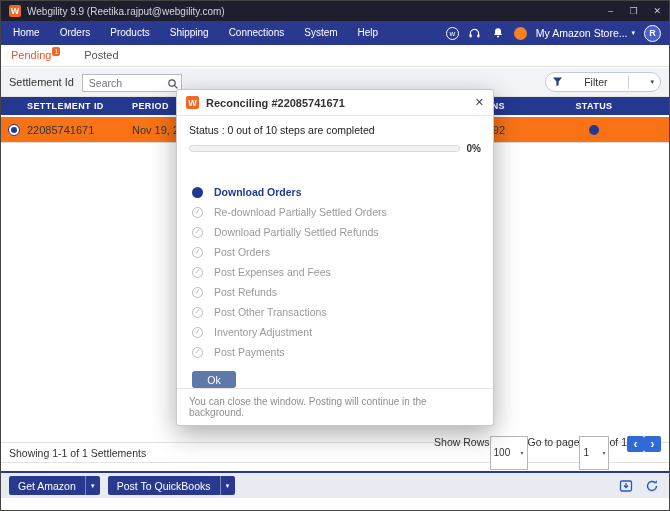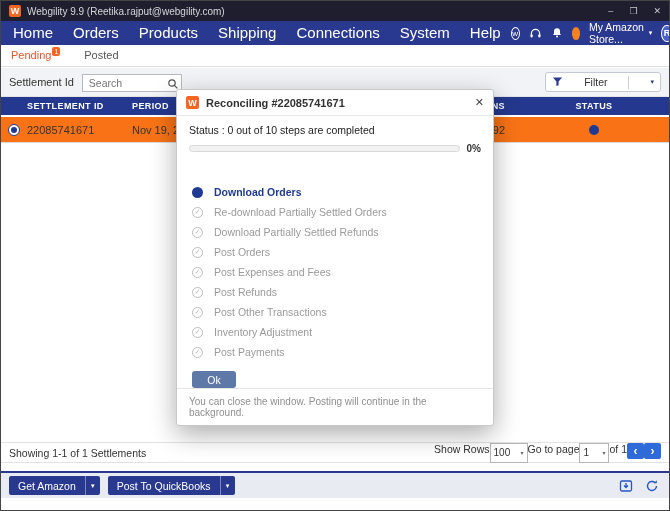--- a/index.html
+++ b/index.html
@@ -12,21 +12,21 @@
               display:flex; align-items:center; padding:0 8px; }
   .brand-logo { width:12px; height:12px; background:#f26722; border-radius:2px; color:#fff;
                 font-size:9px; font-weight:bold; display:flex; align-items:center; justify-content:center; }
   .win-title { font-size:10px; color:#d6d6dd; margin-left:6px; }
   .winbtns { margin-left:auto; display:flex; gap:16px; align-items:center; color:#c9c9d2; font-size:9px; }
   .winbtns span { cursor:default; }
 
   
   .menubar { position:absolute; top:20px; left:0; right:0; height:24px; background:#2a3990;
              display:flex; align-items:center; padding:0 2px; color:#fff; }
-  .mitem { font-size:15px; padding:0 10px; line-height:24px; cursor:default; }
+  .mitem { font-size:10px; padding:0 10px; line-height:24px; cursor:default; }
   .mb-right { margin-left:auto; display:flex; align-items:center; gap:9px; padding-right:6px; }
   .circle-w { width:13px; height:13px; border:1px solid #fff; border-radius:50%; font-size:8px;
               color:#fff; display:flex; align-items:center; justify-content:center; }
   .orange-ball { width:13px; height:13px; border-radius:50%; background:#f5821f; }
   .store-sel { display:flex; align-items:center; gap:4px; font-size:10.5px; color:#fff; }
   .store-caret { font-size:7px; }
   .avatar { width:17px; height:17px; border-radius:50%; background:#4a5fd0; border:1px solid #fff;
             color:#fff; font-size:9px; font-weight:bold; display:flex; align-items:center; justify-content:center; }
 
   
@@ -39,21 +39,21 @@
                padding:0 2px; border-radius:2px; position:relative; top:-5px; margin-left:1px; }
 
   
   .filterrow { position:absolute; top:67px; left:0; right:0; height:29px; background:#f2f3f6;
                border-bottom:1px solid #e4e4e4; display:flex; align-items:center; padding:0 8px; gap:8px; }
   .field-label { font-size:11px; color:#333; }
   .search-wrap { position:relative; }
   .search-input { width:100px; height:18px; border:1px solid #b9b9c2; background:#fff; font-size:10.5px;
                   padding:0 18px 0 6px; font-family:inherit; color:#333; }
   .search-icon { position:absolute; right:3px; top:3px; }
-  .filter-btn { margin-left:auto; height:20px; background:#fff; border:1px solid #c5c9d6; border-radius:3px;
+  .filter-btn { margin-left:auto; height:20px; background:#fff; border:1px solid #c5c9d6; border-radius:10px;
                 display:flex; align-items:center; gap:21px; padding:0 6px; }
   .filter-label { font-size:10.5px; color:#333; }
   .filter-divider { width:1px; height:13px; background:#d0d0d0; }
   .filter-caret { font-size:7px; color:#2a3990; }
 
   
   .table-header { position:absolute; top:96px; left:0; right:0; height:18px; background:#24388f;
                   color:#fff; display:flex; align-items:center; font-size:9px; font-weight:bold; letter-spacing:.4px; }
   .table-row { position:absolute; top:116px; left:0; right:0; height:26px; background:#f97316;
                border-bottom:1px solid #dcdcdc; display:flex; align-items:center; font-size:11px; color:#333; }
@@ -66,21 +66,21 @@
            display:flex; align-items:center; justify-content:center; }
   .radio::after { content:""; width:6px; height:6px; border-radius:50%; background:#1f3a93; }
   .status-dot { width:10px; height:10px; border-radius:50%; background:#1f3a93; }
 
   
   .pagination { position:absolute; top:441px; left:0; right:0; height:21px; background:#fff;
                 border-top:1px solid #e2e2e2; border-bottom:1px solid #e2e2e2; display:flex;
                 align-items:center; padding:0 8px; font-size:10.5px; color:#333; }
   .pg-right { margin-left:auto; display:flex; }
   .select-box { display:flex; align-items:center; justify-content:space-between; width:38px; height:15px;
-                border:1px solid #b6b6b6; background:#fff; font-size:10px; padding:9px 3px; color:#333; }
+                border:1px solid #b6b6b6; background:#fff; font-size:10px; padding:16px 3px; color:#333; }
   .select-box.narrow { width:30px; }
   .sel-caret { font-size:6px; color:#666; }
   .pg-btn { width:17px; height:16px; background:#2f6ad9; color:#fff; border-radius:2px; font-size:12px;
             font-weight:bold; display:flex; align-items:center; justify-content:center; line-height:1; }
 
   
   .toolbar { position:absolute; top:470px; left:0; right:0; height:27px; background:#e9ebf2;
              border-top:2px solid #2a3990; display:flex; align-items:center; padding:0 8px; gap:8px; }
   .split { display:flex; }
   .split-main { background:#2a3990; color:#fff; font-size:10.5px; height:19px; display:flex;

